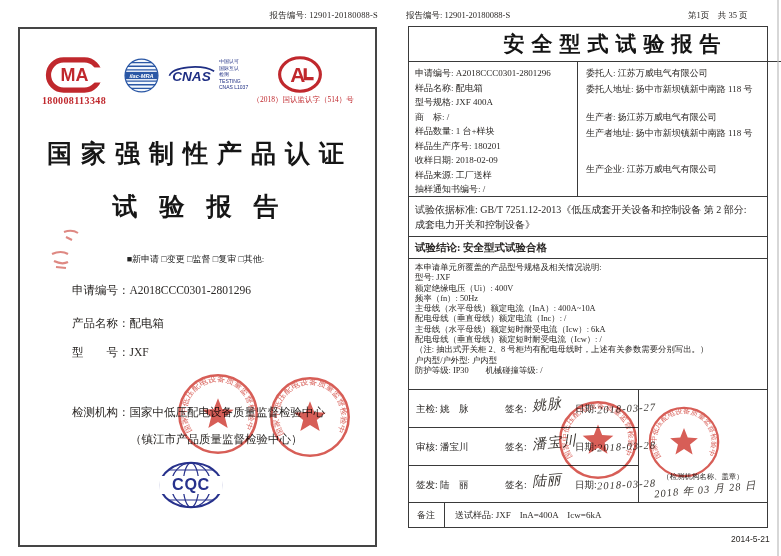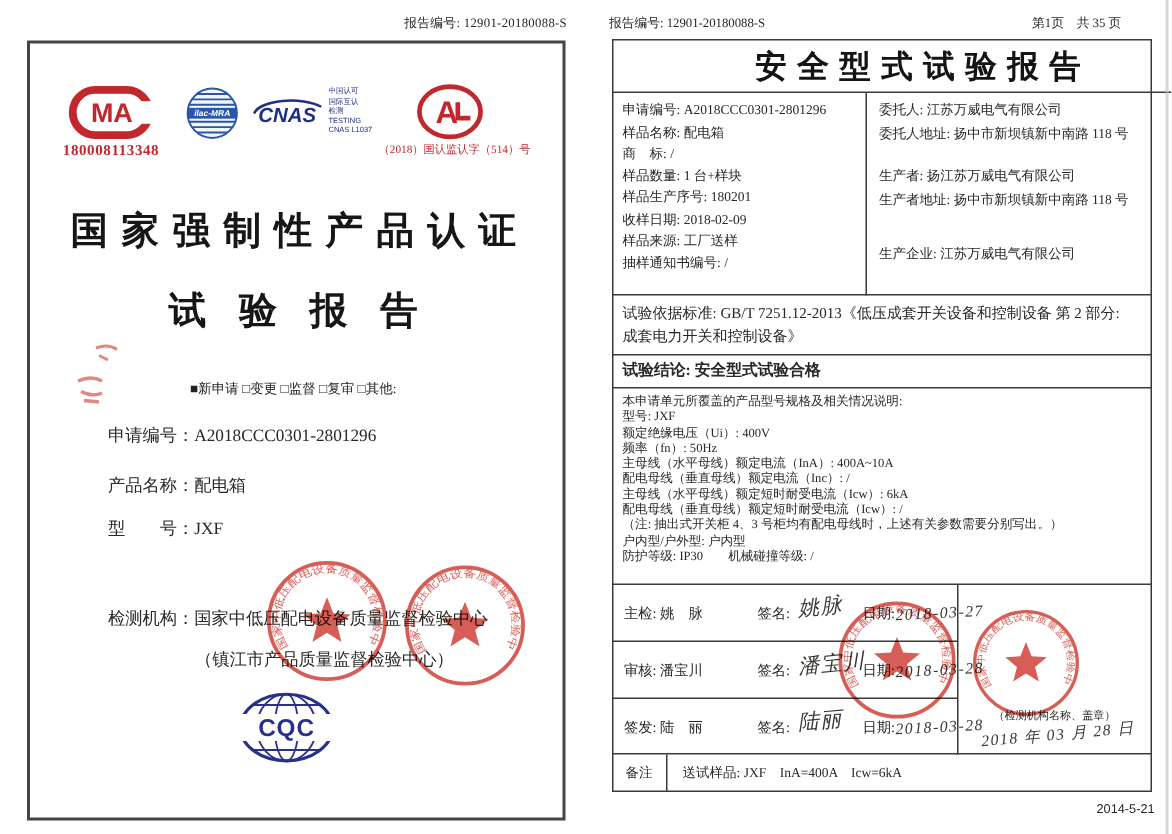--- a/index.html
+++ b/index.html
@@ -169,20 +169,21 @@
 
   <div class="abs r-reportno">报告编号: 12901-20180088-S</div>
   <div class="abs r-pageinfo">第1页　共 35 页</div>
   <div class="abs r-frame"></div>
   <div class="abs r-title"><span>安全型式试验报告</span></div>
 
   <div class="abs r-inforow"></div>
   <div class="abs r-infoL">
     <div>申请编号: A2018CCC0301-2801296</div>
     <div>样品名称: 配电箱</div>
+    <div>型号规格: JXF 400A</div>
     <div>商　标: /</div>
     <div>样品数量: 1 台+样块</div>
     <div>样品生产序号: 180201</div>
     <div>收样日期: 2018-02-09</div>
     <div>样品来源: 工厂送样</div>
     <div>抽样通知书编号: /</div>
   </div>
   <div class="abs r-infoR-line" style="top:67px">委托人: 江苏万威电气有限公司</div>
   <div class="abs r-infoR-line" style="top:83px">委托人地址: 扬中市新坝镇新中南路 118 号</div>
   <div class="abs r-infoR-line" style="top:111px">生产者: 扬江苏万威电气有限公司</div>
@@ -198,21 +199,21 @@
 
   <div class="abs r-spec">
     <div>本申请单元所覆盖的产品型号规格及相关情况说明:</div>
     <div>型号: JXF</div>
     <div>额定绝缘电压（Ui）: 400V</div>
     <div>频率（fn）: 50Hz</div>
     <div>主母线（水平母线）额定电流（InA）: 400A~10A</div>
     <div>配电母线（垂直母线）额定电流（Inc）: /</div>
     <div>主母线（水平母线）额定短时耐受电流（Icw）: 6kA</div>
     <div>配电母线（垂直母线）额定短时耐受电流（Icw）: /</div>
-    <div>（注: 抽出式开关柜 4、3 号柜均有配电母线时，上述有关参数需要分别写出。）</div>
+    <div>（注: 抽出式开关柜 2、8 号柜均有配电母线时，上述有关参数需要分别写出。）</div>
     <div>户内型/户外型: 户内型</div>
     <div>防护等级: IP30　　机械碰撞等级: /</div>
   </div>
 
   <div class="abs sig-row" style="top:390px">
     <span class="sig-role">主检: 姚　脉</span>
     <span class="sig-label">签名:</span>
     <span class="sig-script script">姚脉</span>
     <span class="sig-date"><span>日期:</span><span class="script">2018-03-27</span></span>
   </div>

